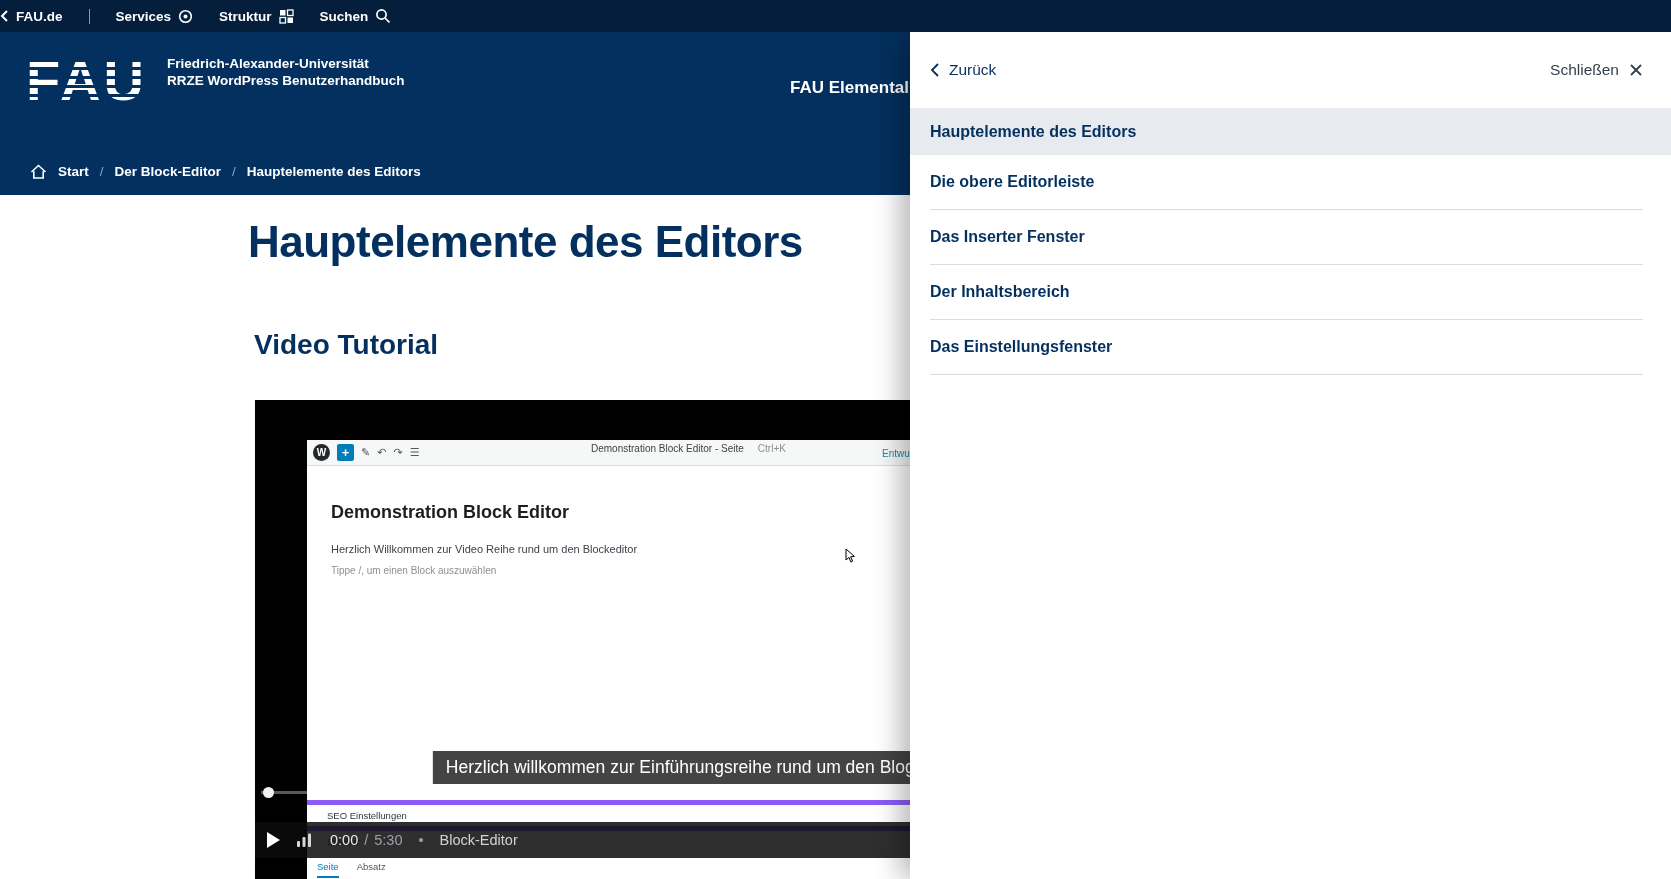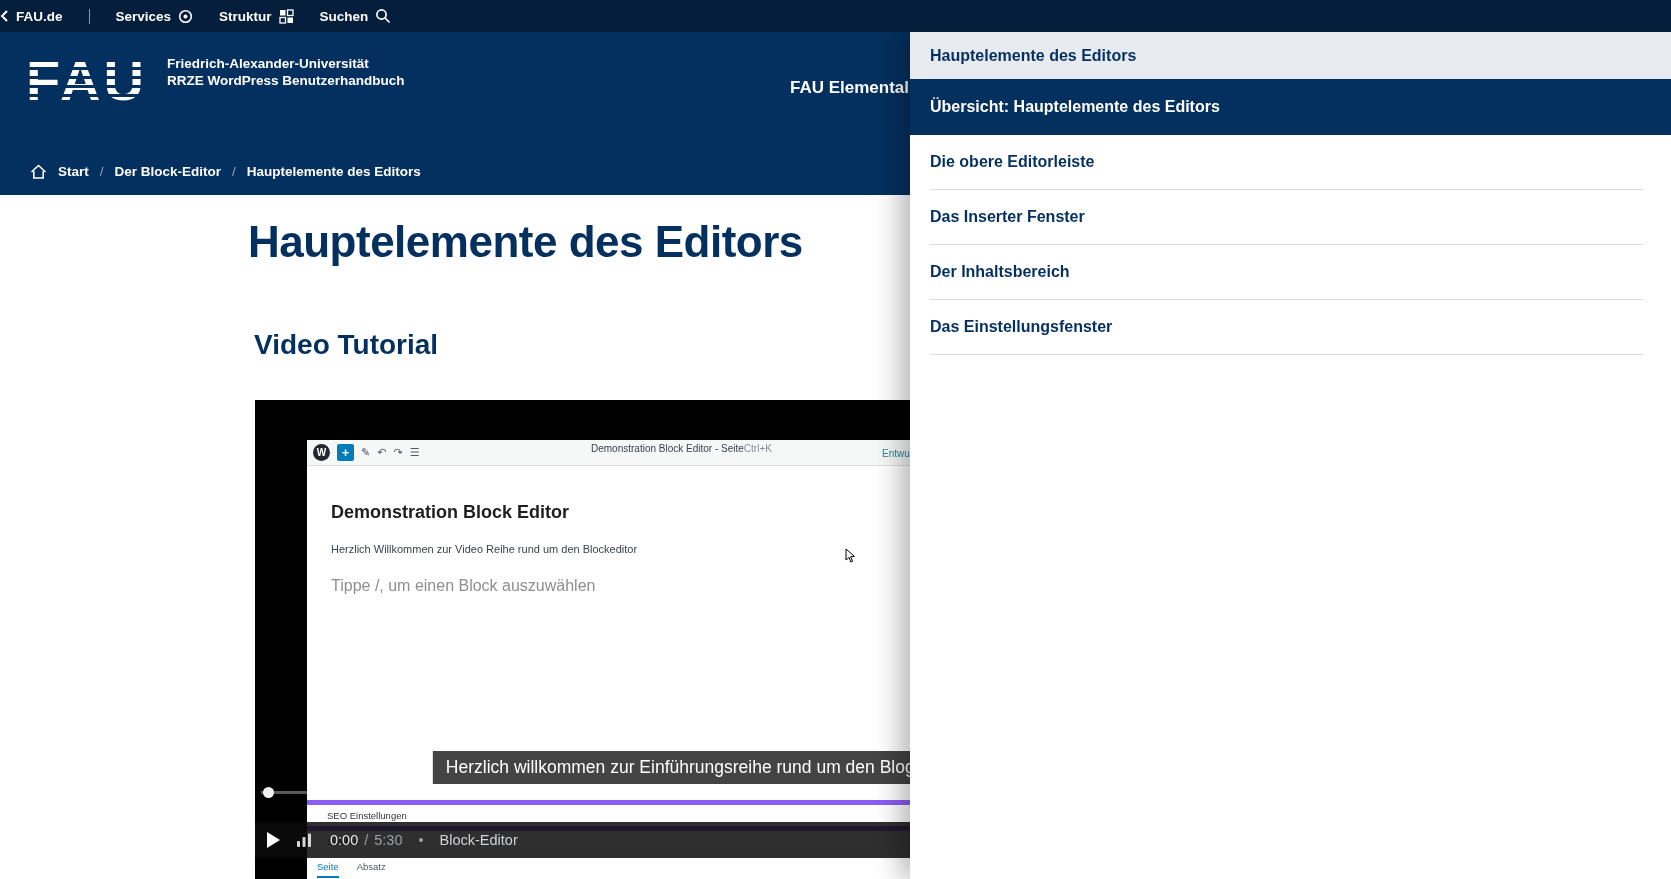--- a/index.html
+++ b/index.html
@@ -70,30 +70,30 @@
 
   .wp-toolbar {
     position: relative; height: 26px; background: #f6f7f7; border-bottom: 1px solid #ddd;
     display: flex; align-items: center; gap: 7px; padding: 0 6px;
   }
   .wp-logo { width: 17px; height: 17px; border-radius: 50%; background: #23282d; color: #fff;
     font-size: 10px; font-weight: 700; display: flex; align-items: center; justify-content: center; }
   .wp-plus { width: 17px; height: 17px; border-radius: 2px; background: var(--wp-accent, #007cba); color: #fff;
     font-size: 13px; font-weight: 700; display: flex; align-items: center; justify-content: center; }
   .wp-tool { color: #50575e; font-size: 11px; line-height: 11px; }
-  .wp-title { position: absolute; left: 284px; top: 0; height: 16px; display: flex; align-items: center; 
+  .wp-title { position: absolute; left: 284px; top: 0; height: 16px; display: flex; align-items: center; gap: 14px;
     font-size: 10px; color: #3c434a; white-space: nowrap; }
   .wp-shortcut { color: #8a8f94; }
   .wp-draft { position: absolute; left: 575px; top: 0; height: 26px; display: flex; align-items: center;
     font-size: 10px; color: var(--draft-link, #1789ad); white-space: nowrap; cursor: pointer; }
 
   .wp-canvas { padding: 36px 24px 0; }
   .wp-doc-heading { font-size: 18px; font-weight: 700; color: #1e1e1e; }
   .wp-doc-paragraph { margin-top: 20px; font-size: 11px; color: #3c434a; }
-  .wp-doc-placeholder { margin-top: 22px; font-size: 16px; color: #8f8f8f; }
+  .wp-doc-placeholder { margin-top: 10px; font-size: 10px; color: #8f8f8f; }
   .mouse-cursor { position: absolute; left: 538px; top: 108px; }
 
   .wp-meta { position: absolute; left: 0; right: 0; bottom: 0; background: #fff; }
   .wp-meta-row { height: 26px; border-top: 5px solid #8b5cf6; display: flex; align-items: center;
     padding-left: 20px; font-size: 9.5px; font-weight: 400; color: #32373c; background: #fff; }
   .wp-tabs { height: 40px; border-top: 1px solid #e0e0e0; display: flex; gap: 18px; align-items: flex-start;
     padding: 8px 0 0 10px; font-size: 9.5px; background: #fff; }
   .wp-tab { color: #50575e; cursor: pointer; }
   .wp-tab.active { color: var(--wp-accent, #007cba); border-bottom: 2px solid var(--wp-accent, #007cba); padding-bottom: 4px; }
 
@@ -277,22 +277,40 @@
           <span class="ctl-dim">/</span>
           <span class="ctl-dim">5:30</span>
         </span>
         <span class="ctl-dim">•</span>
         <span class="ctl-title">Block-Editor</span>
       </div>
     </div>
   </main>
 
   <aside class="panel">
+    <div class="panel-header">
+      <button class="back-button">
+        <span class="tb-icon">
+          <svg width="10" height="16" viewBox="0 0 10 16">
+              <polyline points="8,2 2,8 8,14" fill="none" stroke="currentColor" stroke-width="1.8"></polyline>
+            </svg>
+        </span>
+        <span>Zurück</span>
+      </button>
+      <button class="close-button">
+        <span>Schließen</span>
+        <span class="tb-icon">
+          <svg width="14" height="14" viewBox="0 0 14 14">
+              <line x1="2" y1="2" x2="12" y2="12" stroke="currentColor" stroke-width="1.8"></line>
+              <line x1="12" y1="2" x2="2" y2="12" stroke="currentColor" stroke-width="1.8"></line>
+            </svg>
+        </span>
+      </button>
+    </div>
 
     <div class="panel-section-header">Hauptelemente des Editors</div>
-    <div class="panel-active-item">Übersicht: Hauptelemente des Editors</div>
     <div class="panel-item">Die obere Editorleiste</div>
     <div class="panel-item">Das Inserter Fenster</div>
     <div class="panel-item">Der Inhaltsbereich</div>
     <div class="panel-item">Das Einstellungsfenster</div>
   </aside>
 
 </div>
 
 </body></html>

